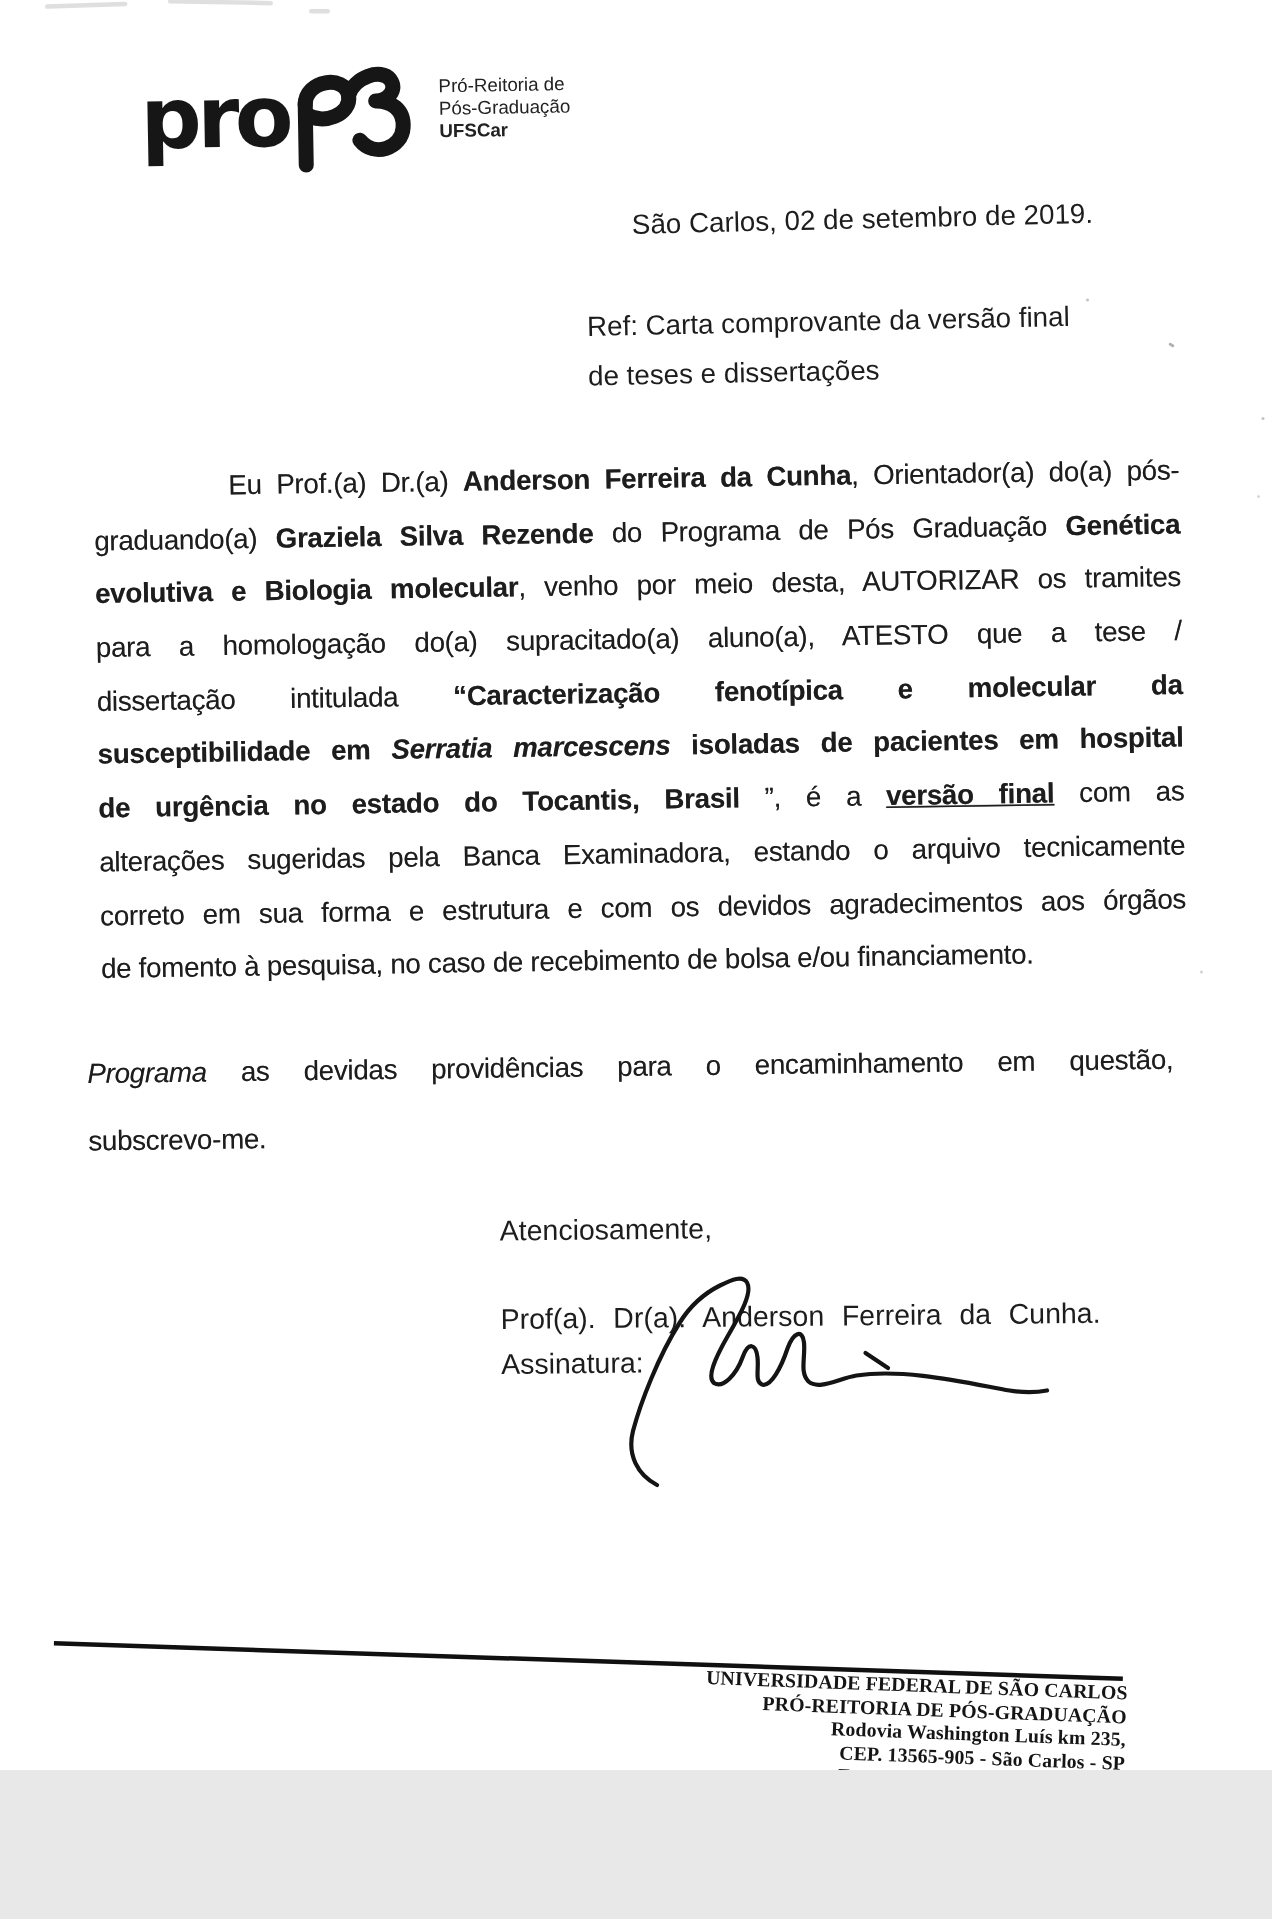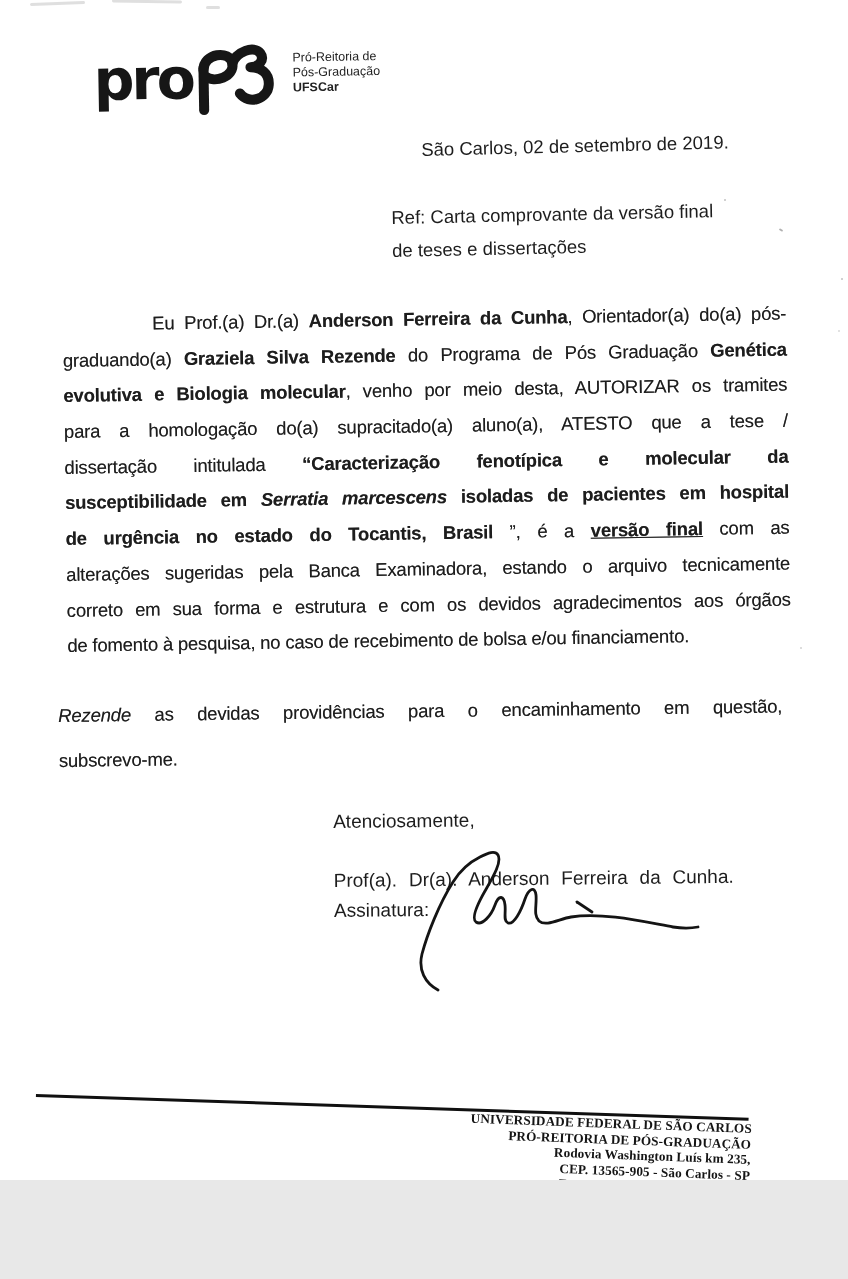--- a/index.html
+++ b/index.html
@@ -112,21 +112,21 @@
       <div class="tline"><span>para a homologação do(a) supracitado(a) aluno(a), ATESTO que a tese /</span></div>
       <div class="tline"><span>dissertação intitulada </span><span class="b">“Caracterização fenotípica e molecular da</span></div>
       <div class="tline"><span class="b">susceptibilidade em </span><span class="b i">Serratia marcescens</span><span class="b"> isoladas de pacientes em hospital</span></div>
       <div class="tline"><span class="b">de urgência no estado do Tocantis, Brasil </span><span>”, é a </span><span class="b u">versão final</span><span> com as</span></div>
       <div class="tline"><span>alterações sugeridas pela Banca Examinadora, estando o arquivo tecnicamente</span></div>
       <div class="tline"><span>correto em sua forma e estrutura e com os devidos agradecimentos aos órgãos</span></div>
       <div class="tline left"><span>de fomento à pesquisa, no caso de recebimento de bolsa e/ou financiamento.</span></div>
     </div>
 
   <div class="abs request-block">
-      <div class="tline"><span class="i">Rezende</span><span> as devidas providências para o encaminhamento em questão,</span></div>
+      <div class="tline"><span class="i">Programa</span><span> as devidas providências para o encaminhamento em questão,</span></div>
       <div class="tline left"><span>subscrevo-me.</span></div>
     </div>
 
   <div class="abs closing-block">
     <div class="closing-salutation">Atenciosamente,</div>
     <div class="signer-line">Prof(a). Dr(a). Anderson Ferreira da Cunha.</div>
     <div class="signature-label">Assinatura:</div>
   </div>
 
   <svg class="abs signature-svg" width="310" height="160" viewBox="0 0 310 160">

